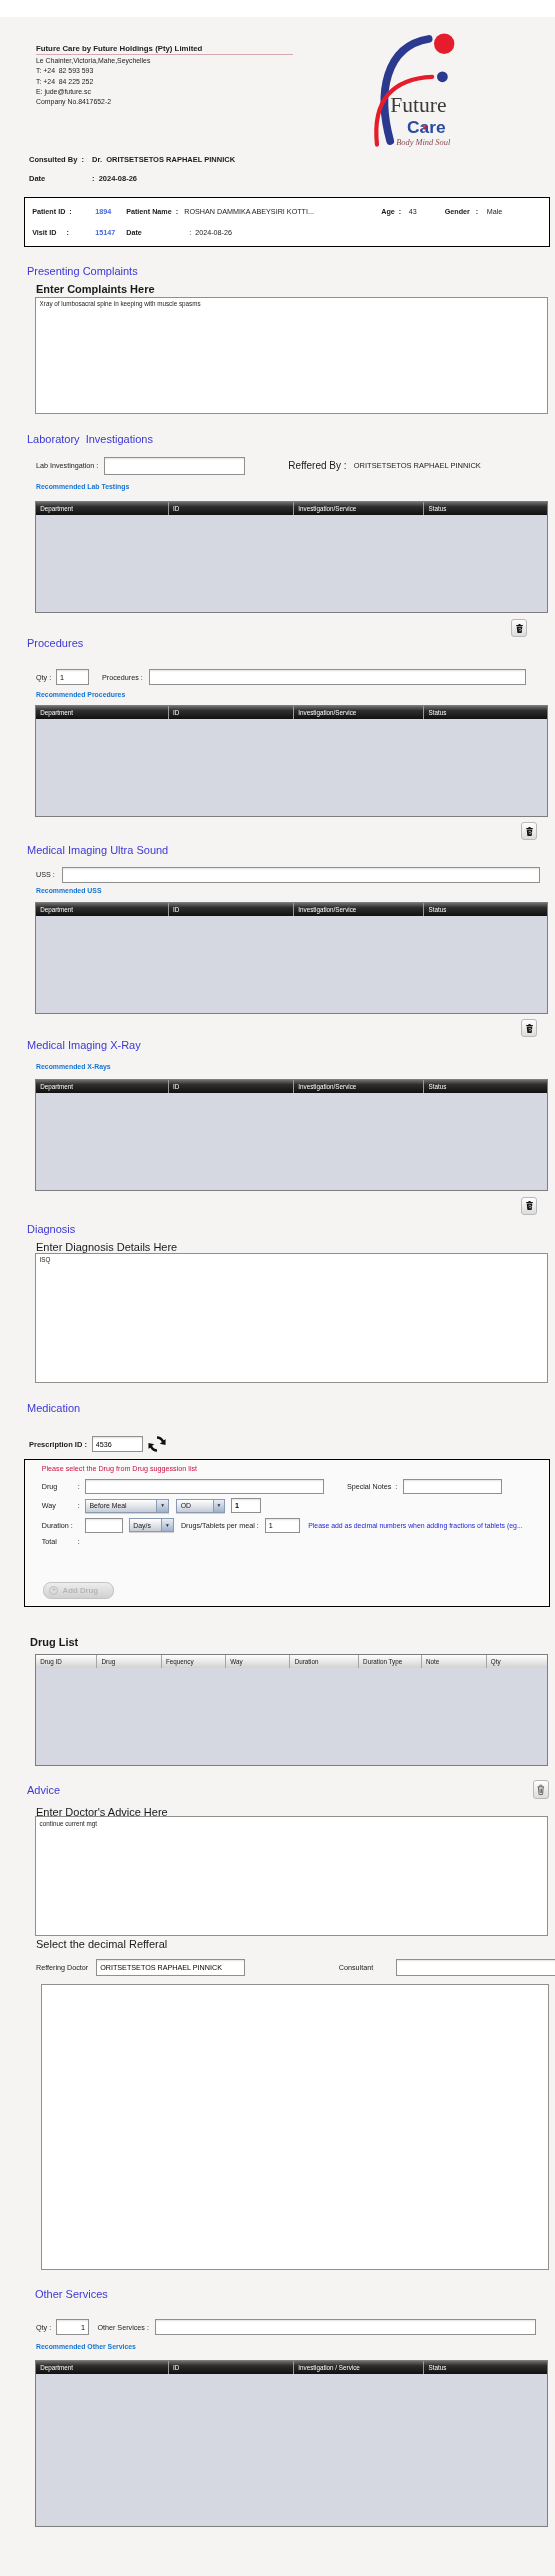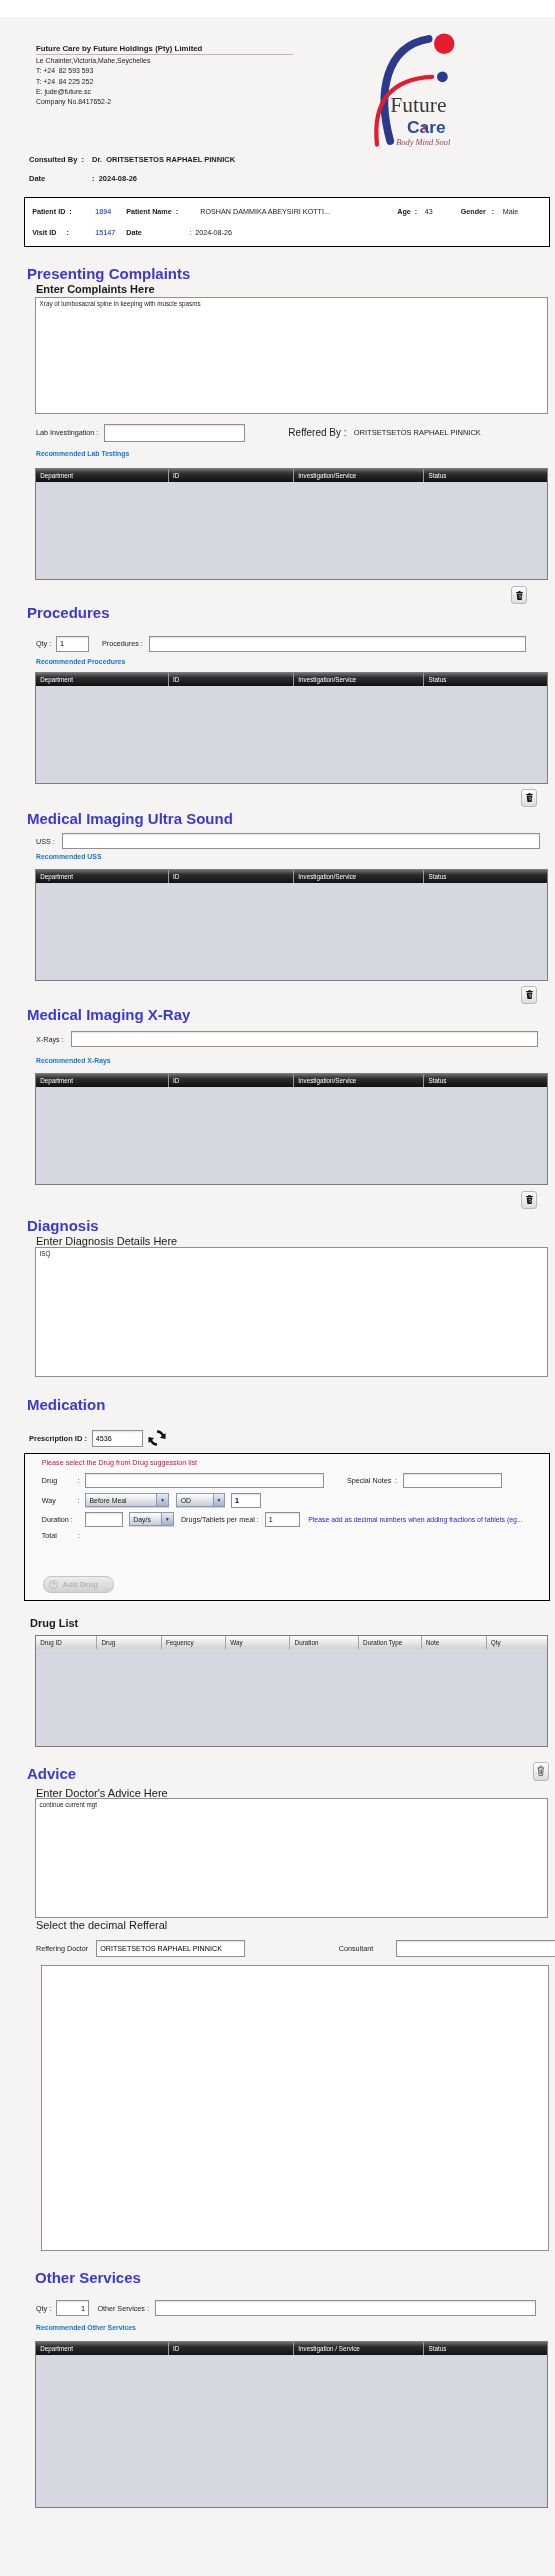--- a/index.html
+++ b/index.html
@@ -30,28 +30,28 @@
   .date-row { margin:8.4px 0 0 29px; font-size:7.5px; font-weight:bold; height:10.8px; display:flex; }
   .date-row .lbl { width:63px; }
 
   
   .patient-box { margin:12px 0 0 24px; width:526px; height:50px; background:#fff;
     border:0.6px solid #000; padding:7.8px 7.2px 0 7.2px; font-size:7.2px; }
   .p-row { display:flex; height:13px; align-items:center; }
   .p-row .bl { font-weight:bold; }
   .p-row .id { color:#4668d8; font-weight:bold; }
   .c-pid { width:63px; } .c-pidv { width:31px; }
-  .c-pn { width:74px; } .c-pnv { width:197px; }
+  .c-pn { width:58px; } .c-pnv { width:197px; }
   .c-age { width:27.5px; } .c-agev { width:36px; }
   .c-gen { width:42px; } 
   .c-vid { width:63px; } .c-vidv { width:31px; }
   .c-dt { width:63px; }
 
   
-  .sec-title { margin-left:27px; font-size:15px; font-weight:bold; color:#3c38d4; height:14.3px; }
+  .sec-title { margin-left:27px; font-size:11px; font-weight:normal; color:#3c38d4; height:14.3px; }
   .sub-label { margin-left:36px; font-size:11px; height:9.6px; }
   .sub-label.b { font-weight:bold; }
   .reco-link { margin-left:36px; font-size:6.9px; font-weight:bold; color:#1675d2; height:9.6px; cursor:pointer; }
   .big-textarea { display:block; margin:4.8px 0 0 35px; width:513px; background:#fff;
     border:0.6px solid #8f8f8f; font-family:"Liberation Sans", sans-serif; font-size:6.3px;
     color:#222; padding:2.4px 3.6px; resize:none; outline:none; }
   .field-row { margin-left:36px; display:flex; align-items:center; font-size:7.2px; }
   .tin { background:#fff; border:0.6px solid #8f8f8f; box-shadow:inset 0 1.2px 1.2px rgba(0,0,0,.10);
     font-family:"Liberation Sans", sans-serif; font-size:7.2px; padding:1.2px 3px; outline:none; }
 
@@ -156,20 +156,21 @@
       <span class="id c-vidv" data-bind="patient_box.visit_id">15147</span>
       <span class="bl c-dt" data-bind="patient_box.visit_date_label">Date</span>
       <span data-bind="patient_box.visit_date">:  2024-08-26</span>
     </div>
   </div>
 
   <div class="sec-title" style="margin-top:18px;" data-bind="sections.presenting.title">Presenting Complaints</div>
   <div class="sub-label b" style="margin-top:3.6px;" data-bind="sections.presenting.label">Enter Complaints Here</div>
   <textarea class="big-textarea" style="height: 117px;" data-bind="sections.presenting.value">Xray of lumbosacral spine in keeping with muscle spasms</textarea>
 
+  <div class="sec-title" style="margin-top:19px;" data-bind="sections.lab.title">Laboratory  Investigations</div>
   <div class="field-row" style="margin-top:9.6px; height:18px;">
     <span data-bind="sections.lab.field_label">Lab Investingation :</span>
     <input class="tin" style="margin-left: 6px; width: 141px; height: 18px;">
     <span style="margin-left:43px; font-size:10px;" data-bind="sections.lab.reffered_label">Reffered By :</span>
     <span style="margin-left:7.2px; font-size:7.5px;" data-bind="sections.lab.reffered_value">ORITSETSETOS RAPHAEL PINNICK</span>
   </div>
   <div class="reco-link" style="margin-top:8.4px;" data-bind="sections.lab.link">Recommended Lab Testings</div>
   <div class="tbl std" style="margin-top:8.4px;">
     <div class="tbl-head">
       <div class="cell c1" data-bind="tables.standard_headers.0">Department</div>
@@ -238,24 +239,20 @@
       <svg width="9" height="10.8" viewBox="0 0 16 18">
         <rect x="2" y="3" width="12" height="1.8" rx=".6" fill="#161616"></rect>
         <rect x="6" y="1.3" width="4" height="2" rx=".6" fill="#161616"></rect>
         <path d="M3 5.6 L13 5.6 L12 16 Q12 17 11 17 L5 17 Q4 17 4 16 Z" fill="#161616"></path>
         <path d="M6.4 10.6 a2.3 2.3 0 1 1 .8 2.2" stroke="#fff" fill="none" stroke-width="1.1"></path>
       </svg>
     </button>
   </div>
 
   <div class="sec-title" style="margin-top:3.6px;" data-bind="sections.xray.title">Medical Imaging X-Ray</div>
-  <div class="field-row" style="margin-top:10.8px; height:16.7px;">
-    <span data-bind="sections.xray.field_label">X-Rays :</span>
-    <input class="tin wide-in" style="margin-left: 7.2px; width: 467px;">
-  </div>
   <div class="reco-link" style="margin-top:9.6px;" data-bind="sections.xray.link">Recommended X-Rays</div>
   <div class="tbl std" style="margin-top:6px;">
     <div class="tbl-head">
       <div class="cell c1" data-bind="tables.standard_headers.0">Department</div>
       <div class="cell c2" data-bind="tables.standard_headers.1">ID</div>
       <div class="cell c3" data-bind="tables.standard_headers.2">Investigation/Service</div>
       <div class="cell c4" data-bind="tables.standard_headers.3">Status</div>
     </div>
     <div class="tbl-body" style="height:97px;"></div>
   </div>
@@ -327,21 +324,21 @@
       <span class="mlbl" data-bind="sections.medication.total_label">Total</span>
       <span class="mcolon">:</span>
     </div>
 
     <button class="adddrug">
       <span class="plus-circle">+</span>
       <span data-bind="sections.medication.add_drug_label">Add Drug</span>
     </button>
   </div>
 
-  <div class="sub-label b" style="margin-top:16px; margin-left:30px;" data-bind="sections.medication.drug_list_label">Drug List</div>
+  <div class="sub-label b" style="margin-top:29px; margin-left:30px;" data-bind="sections.medication.drug_list_label">Drug List</div>
   <div class="tbl drugtbl" style="margin-top:8.4px;">
     <div class="tbl-head">
       <div class="cell d1" data-bind="tables.drug_headers.0">Drug ID</div>
       <div class="cell d2" data-bind="tables.drug_headers.1">Drug</div>
       <div class="cell d3" data-bind="tables.drug_headers.2">Fequency</div>
       <div class="cell d4" data-bind="tables.drug_headers.3">Way</div>
       <div class="cell d5" data-bind="tables.drug_headers.4">Duration</div>
       <div class="cell d6" data-bind="tables.drug_headers.5">Duration Type</div>
       <div class="cell d7" data-bind="tables.drug_headers.6">Note</div>
       <div class="cell d8" data-bind="tables.drug_headers.7">Qty</div>

